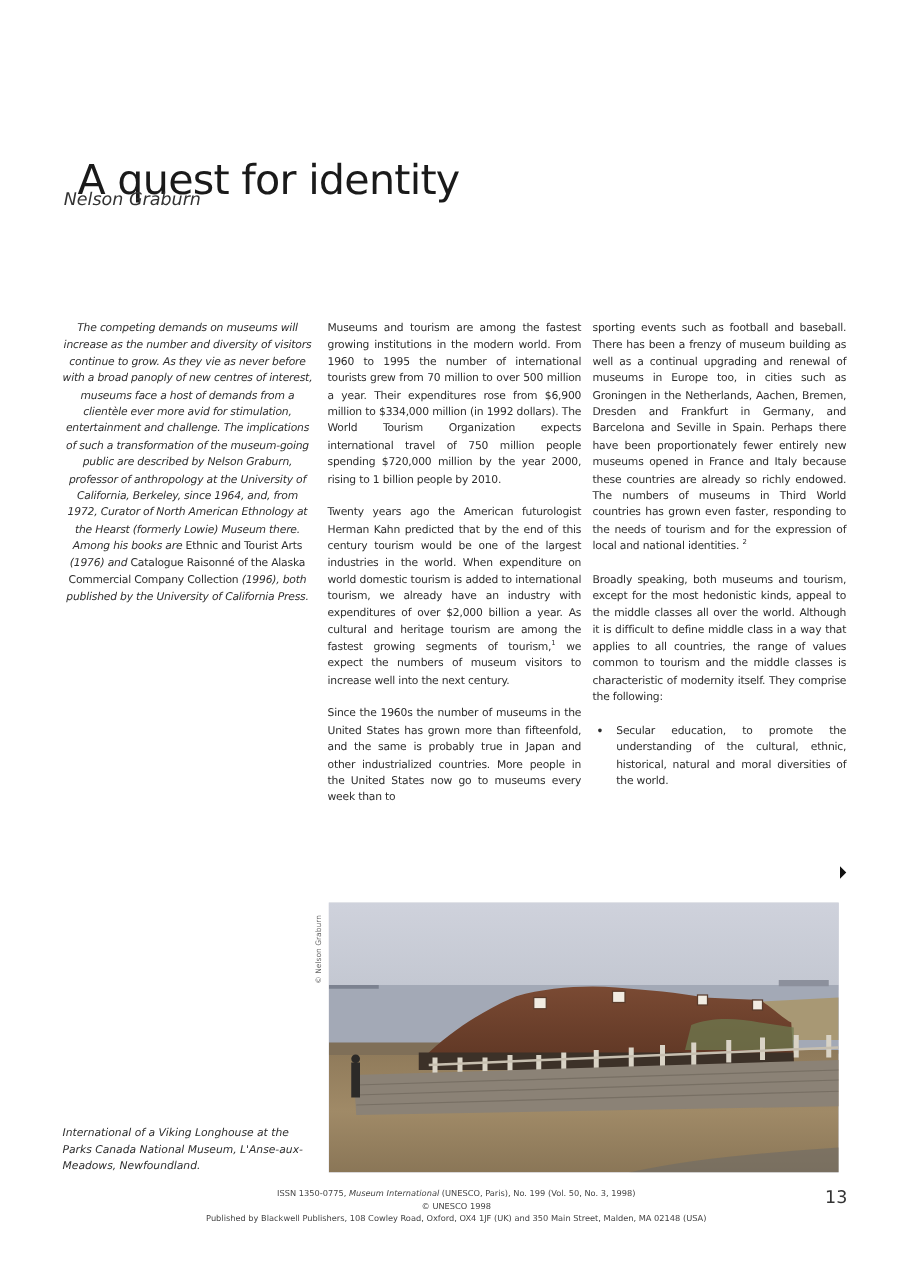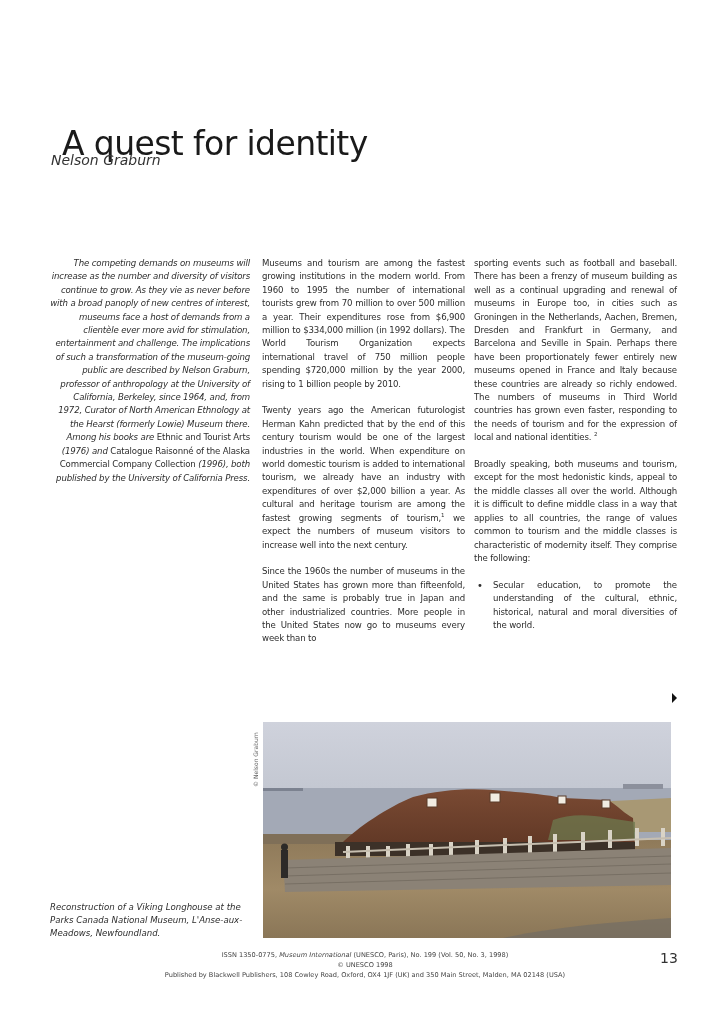--- a/index.html
+++ b/index.html
@@ -15,21 +15,21 @@
     .author {
       position: absolute; left: 51px; top: 152px;
       font-size: 14px; font-style: italic; color: #333;
     }
     .col {
       position: absolute; top: 257px; width: 203px;
       font-size: 8.6px; line-height: 13.4px; color: #2d2d2d;
       text-align: justify; letter-spacing: -0.15px;
     }
     .col p { margin: 0 0 13.4px 0; }
-    .col1 { left: 50px; font-style: italic; text-align: right; width: 200px; }
+    .col1 { left: 50px; font-style: italic; text-align: center; width: 200px; }
     .col1 .upright { font-style: normal; }
     .col2 { left: 262px; }
     .col3 { left: 474px; }
     .bullet-list { list-style: none; padding: 0; margin: 0; }
     .bullet-list li { position: relative; padding-left: 19px; }
     .bullet-list li .dot {
       position: absolute; left: 3px; top: 0; font-size: 10px;
     }
     sup { font-size: 5.5px; vertical-align: 4px; line-height: 0; }
     .cont-marker {
@@ -160,20 +160,20 @@
       <path d="M22 162 L408 151"></path>
     </g>
 
     <rect x="18" y="128" width="7" height="28" fill="#2c2a28"></rect>
     <circle cx="21.5" cy="125" r="3.5" fill="#2c2a28"></circle>
 
     <path d="M240 216 C290 205 350 200 408 196 L408 216 Z" fill="#6e6a66" opacity="0.6"></path>
   </svg>
 </div>
 
-<div class="caption">Reconstruction of a Viking Longhouse at the Parks Canada National Museum, L'Anse-aux-Meadows, Newfoundland.</div>
+<div class="caption">International of a Viking Longhouse at the Parks Canada National Museum, L'Anse-aux-Meadows, Newfoundland.</div>
 
 <div class="footer">
   <span class="line"><span>ISSN 1350-0775, </span><i>Museum International</i><span>  (UNESCO, Paris), No. 199 (Vol. 50, No. 3, 1998)</span></span>
   <span class="line">© UNESCO 1998</span>
   <span class="line">Published by Blackwell Publishers, 108 Cowley Road, Oxford, OX4 1JF (UK) and 350 Main Street, Malden, MA 02148 (USA)</span>
 </div>
 <div class="page-number">13</div>
 
 </body></html>

